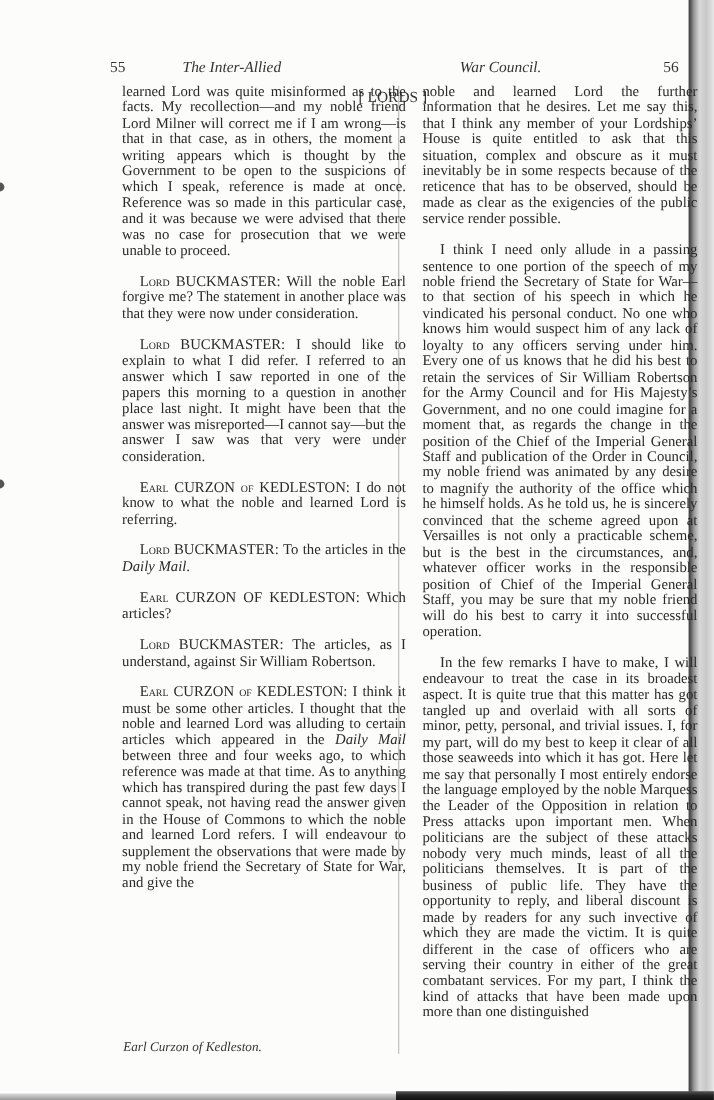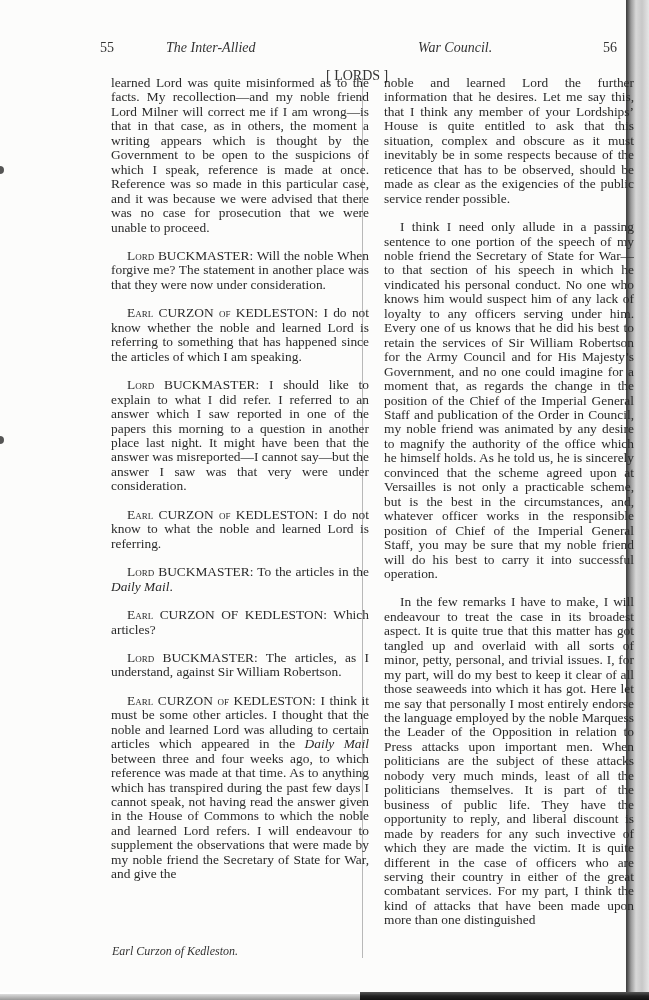--- a/index.html
+++ b/index.html
@@ -23,21 +23,21 @@
   }
   .bottom-left-edge {
     position: absolute; left: 0; top: 994px; width: 360px; height: 6px;
     background: linear-gradient(to bottom, #ddd, #999);
   }
   .left-mark {
     position: absolute; left: 0; width: 4px; height: 8px; border-radius: 0 4px 4px 0;
     background: #555;
   }
   .header {
-    position: absolute; top: 40px; left: 100px; width: 520px; height: 22px;
+    position: absolute; top: 54px; left: 100px; width: 520px; height: 22px;
     font-size: 14px; color: #333;
   }
   .header span { position: absolute; top: 0; white-space: nowrap; }
   .h-left-num { left: 0; }
   .h-left-title { left: 66px; font-style: italic; }
   .h-center { left: 226px; margin-top: 28px; }
   .h-right-title { left: 318px; font-style: italic; }
   .h-right-num { left: 503px; }
 
   .col {
@@ -80,29 +80,23 @@
   <span class="h-right-num">56</span>
 </div>
 
 <div class="rule"></div>
 
 <div class="col col-left">
   <p class="para cont">learned Lord was quite misinformed as to the facts. My recollection—and my noble friend Lord Milner will correct me if I am wrong—is that in that case, as in others, the moment a writing appears which is thought by the Government to be open to the suspicions of which I speak, reference is made at once. Reference was so made in this particular case, and it was because we were advised that there was no case for prosecution that we were unable to proceed.</p>
 
   <p class="para indent">
     <span class="sc">Lord</span>
-    <span>BUCKMASTER</span><span>: Will the noble When forgive me? The statement in another place was that they were now under consideration.</span>
+    <span>BUCKMASTER</span><span>: Will the noble Earl forgive me? The statement in another place was that they were now under consideration.</span>
   </p>
 
-  <p class="para indent">
-    <span class="sc">Earl</span>
-    <span>CURZON</span>
-    <span class="sc">of</span>
-    <span>KEDLESTON</span><span>: I do not know whether the noble and learned Lord is referring to something that has happened since the articles of which I am speaking.</span>
-  </p>
 
   <p class="para indent">
     <span class="sc">Lord</span>
     <span>BUCKMASTER</span><span>: I should like to explain to what I did refer. I referred to an answer which I saw reported in one of the papers this morning to a question in another place last night. It might have been that the answer was misreported—I cannot say—but the answer I saw was that very were under consideration.</span>
   </p>
 
   <p class="para indent">
     <span class="sc">Earl</span>
     <span>CURZON</span>
     <span class="sc">of</span>

